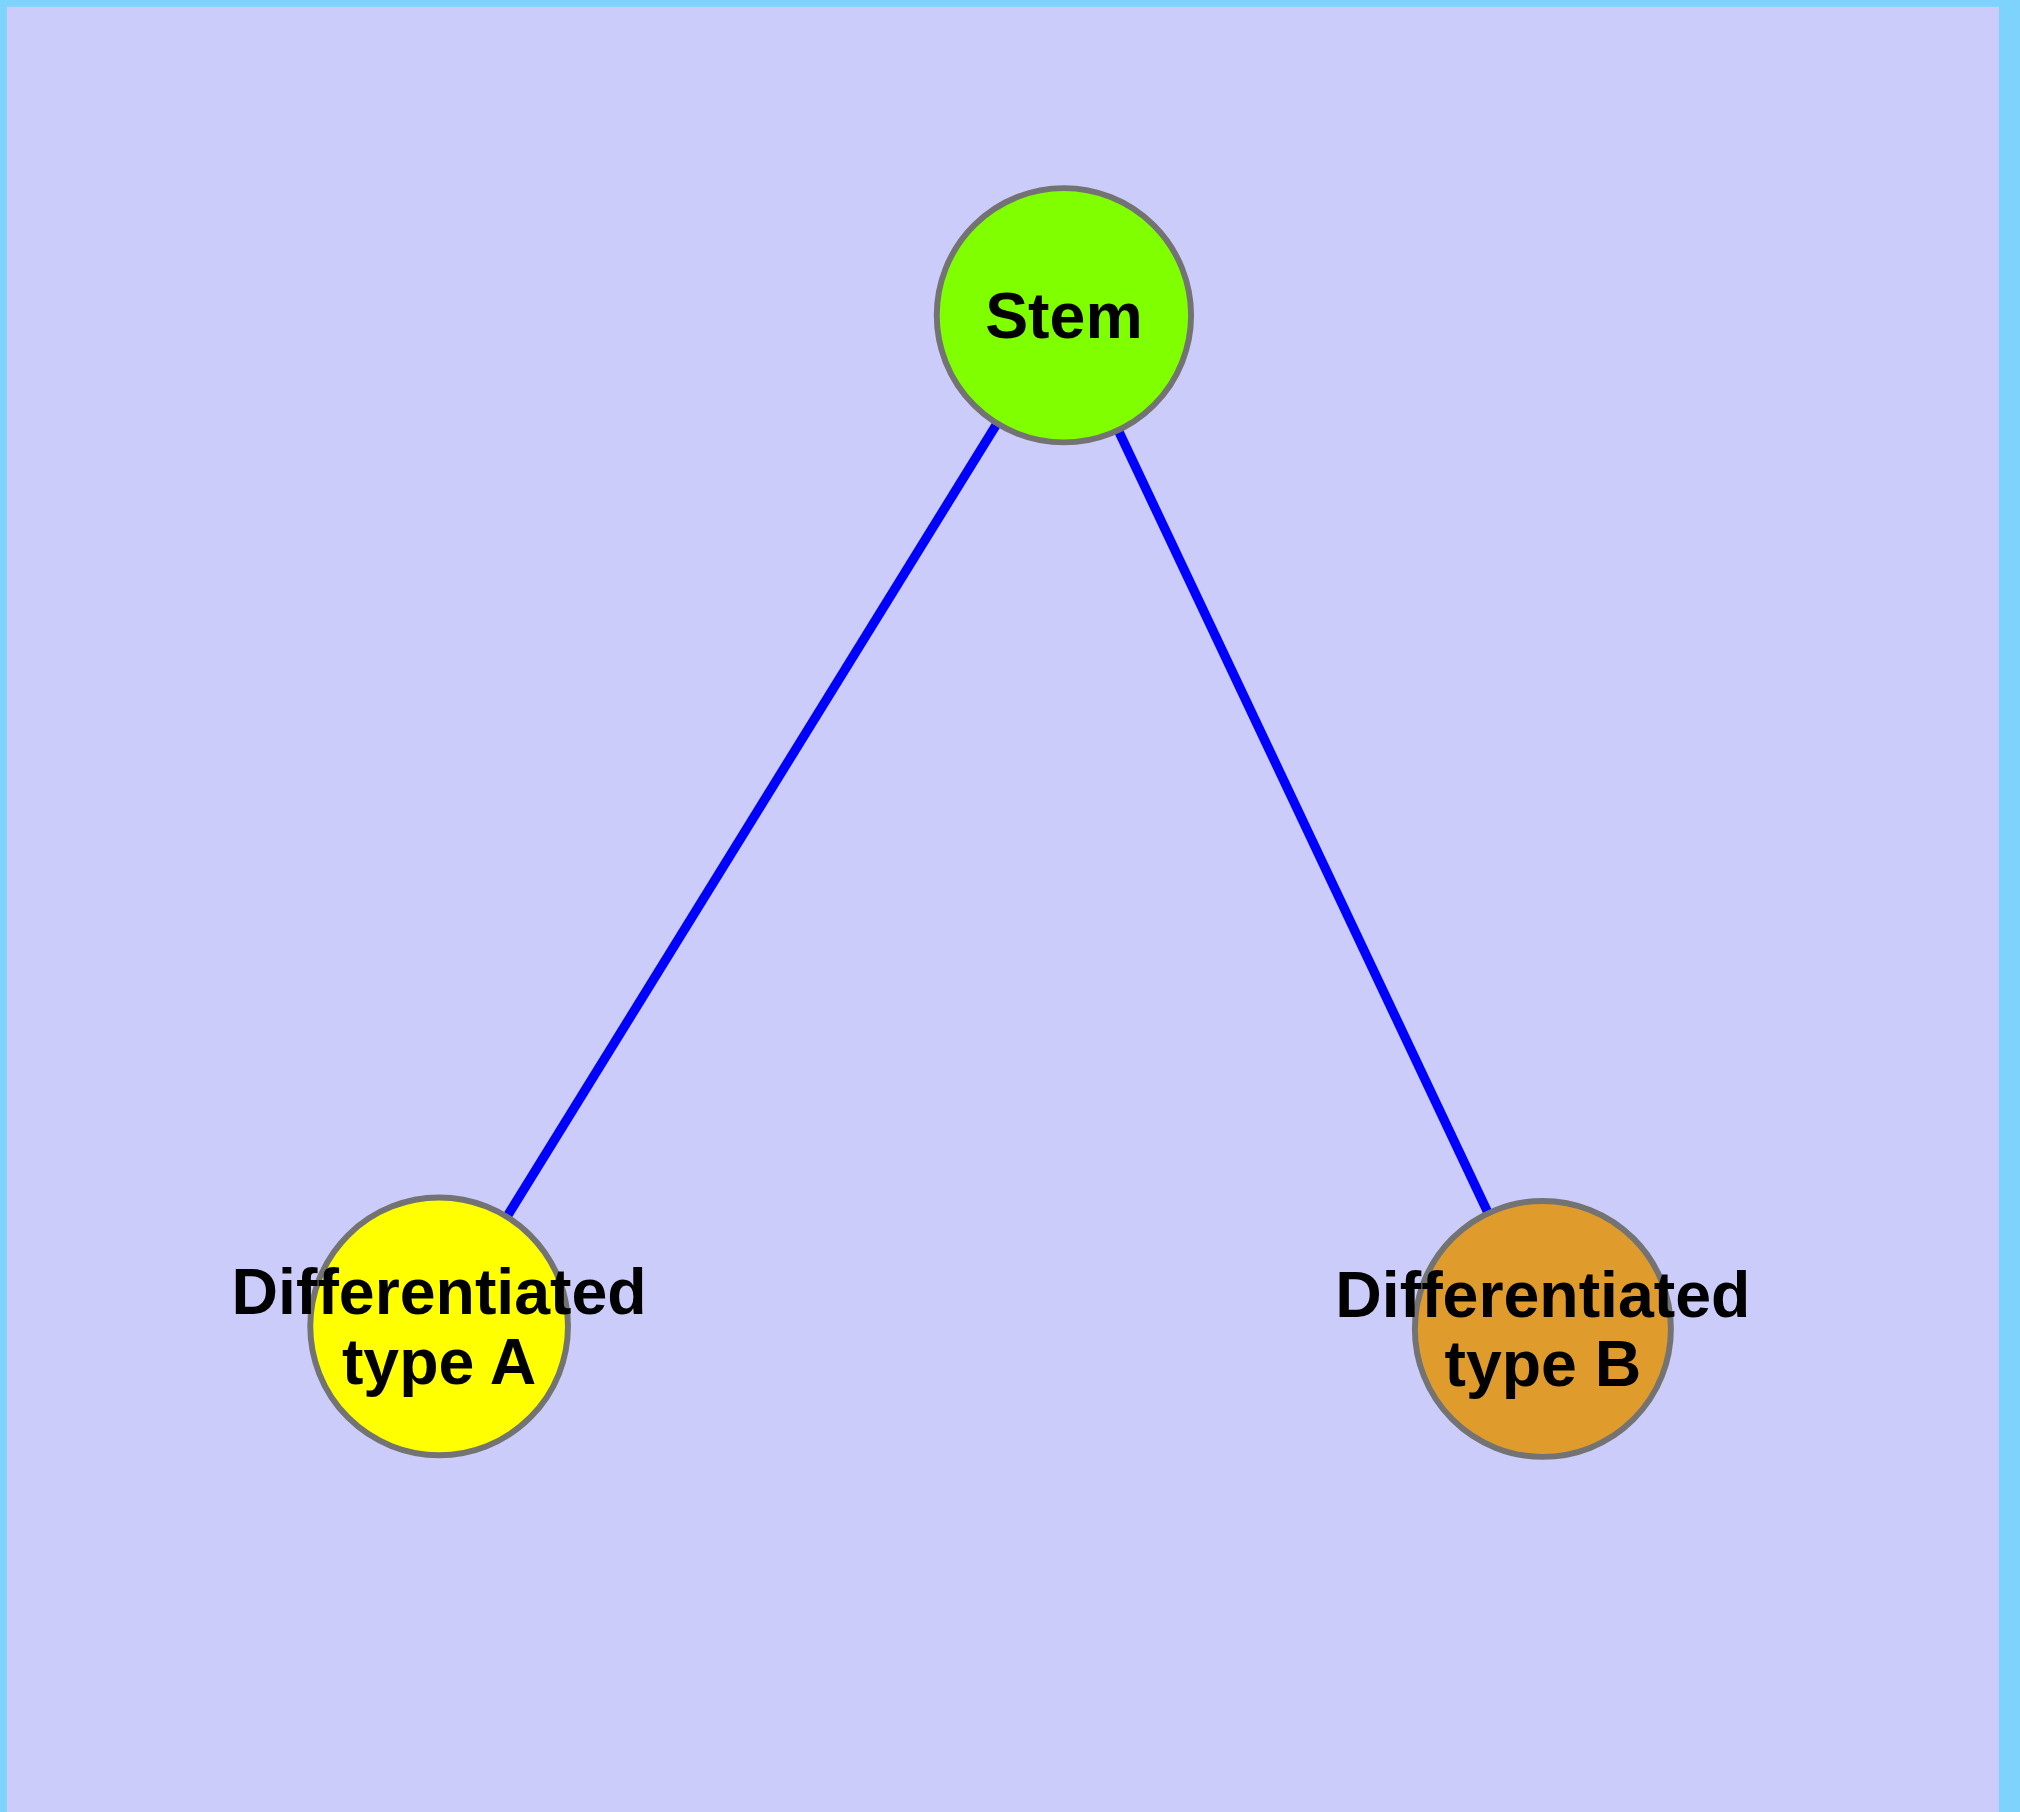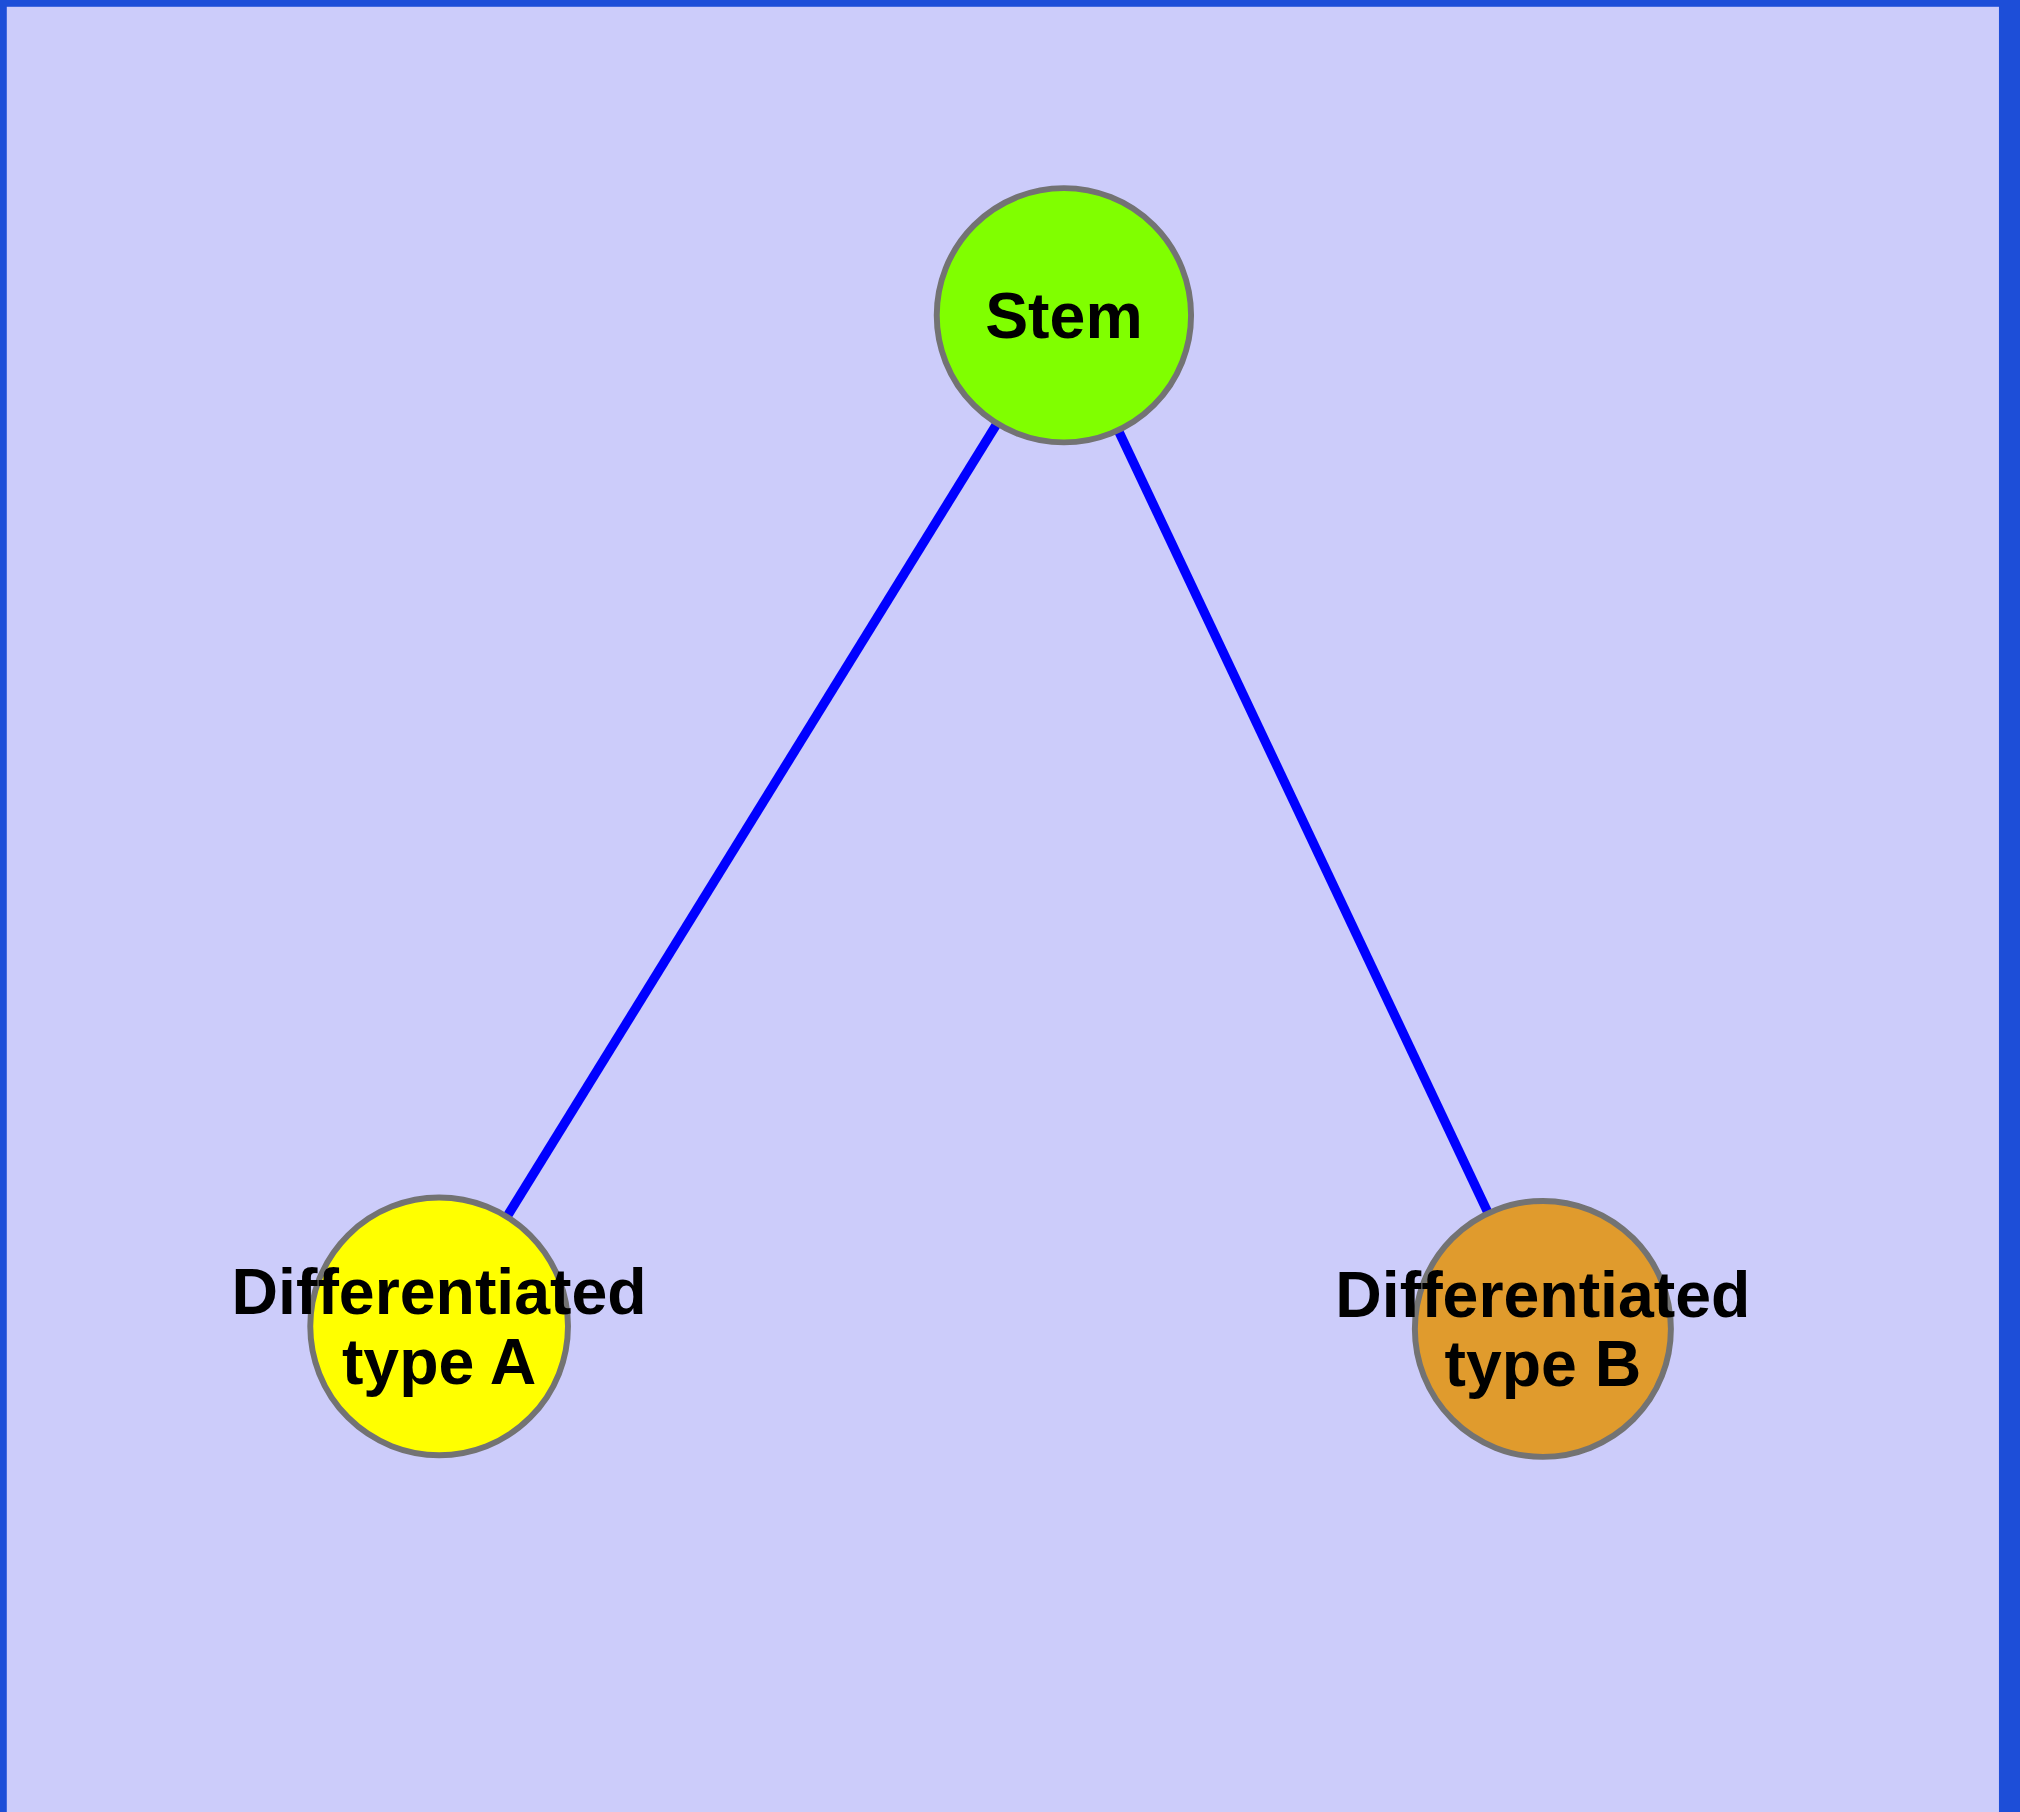--- a/index.html
+++ b/index.html
@@ -33,21 +33,21 @@
     font-weight: bold;
     fill: #000000;
     text-anchor: middle;
     dominant-baseline: auto;
     paint-order: normal;
   }
 </style>
 </head>
 <body>
 
-<div id="graph-canvas" style="background: #1d4ed8;">
+<div id="graph-canvas" style="background: #7dd3fc;">
   <svg id="graph-svg" viewBox="0 0 2384 2138" preserveAspectRatio="none">
 
     <rect id="plot-bg" x="8" y="8" width="2350" height="2130" fill="#CCCCFA"></rect>
 
     <g id="edges-layer">
         <line x1="1177.2158190992282" y1="497.9111639275724" x2="596.835318480512" y2="1437.3873338571902" stroke="#0000FF" stroke-width="11" stroke-linecap="butt"></line>
         <line x1="1318.2172630836333" y1="505.8191976071247" x2="1756.3555932468826" y2="1433.2766186252595" stroke="#0000FF" stroke-width="11" stroke-linecap="butt"></line>
       </g>
 
     <g id="nodes-layer">

